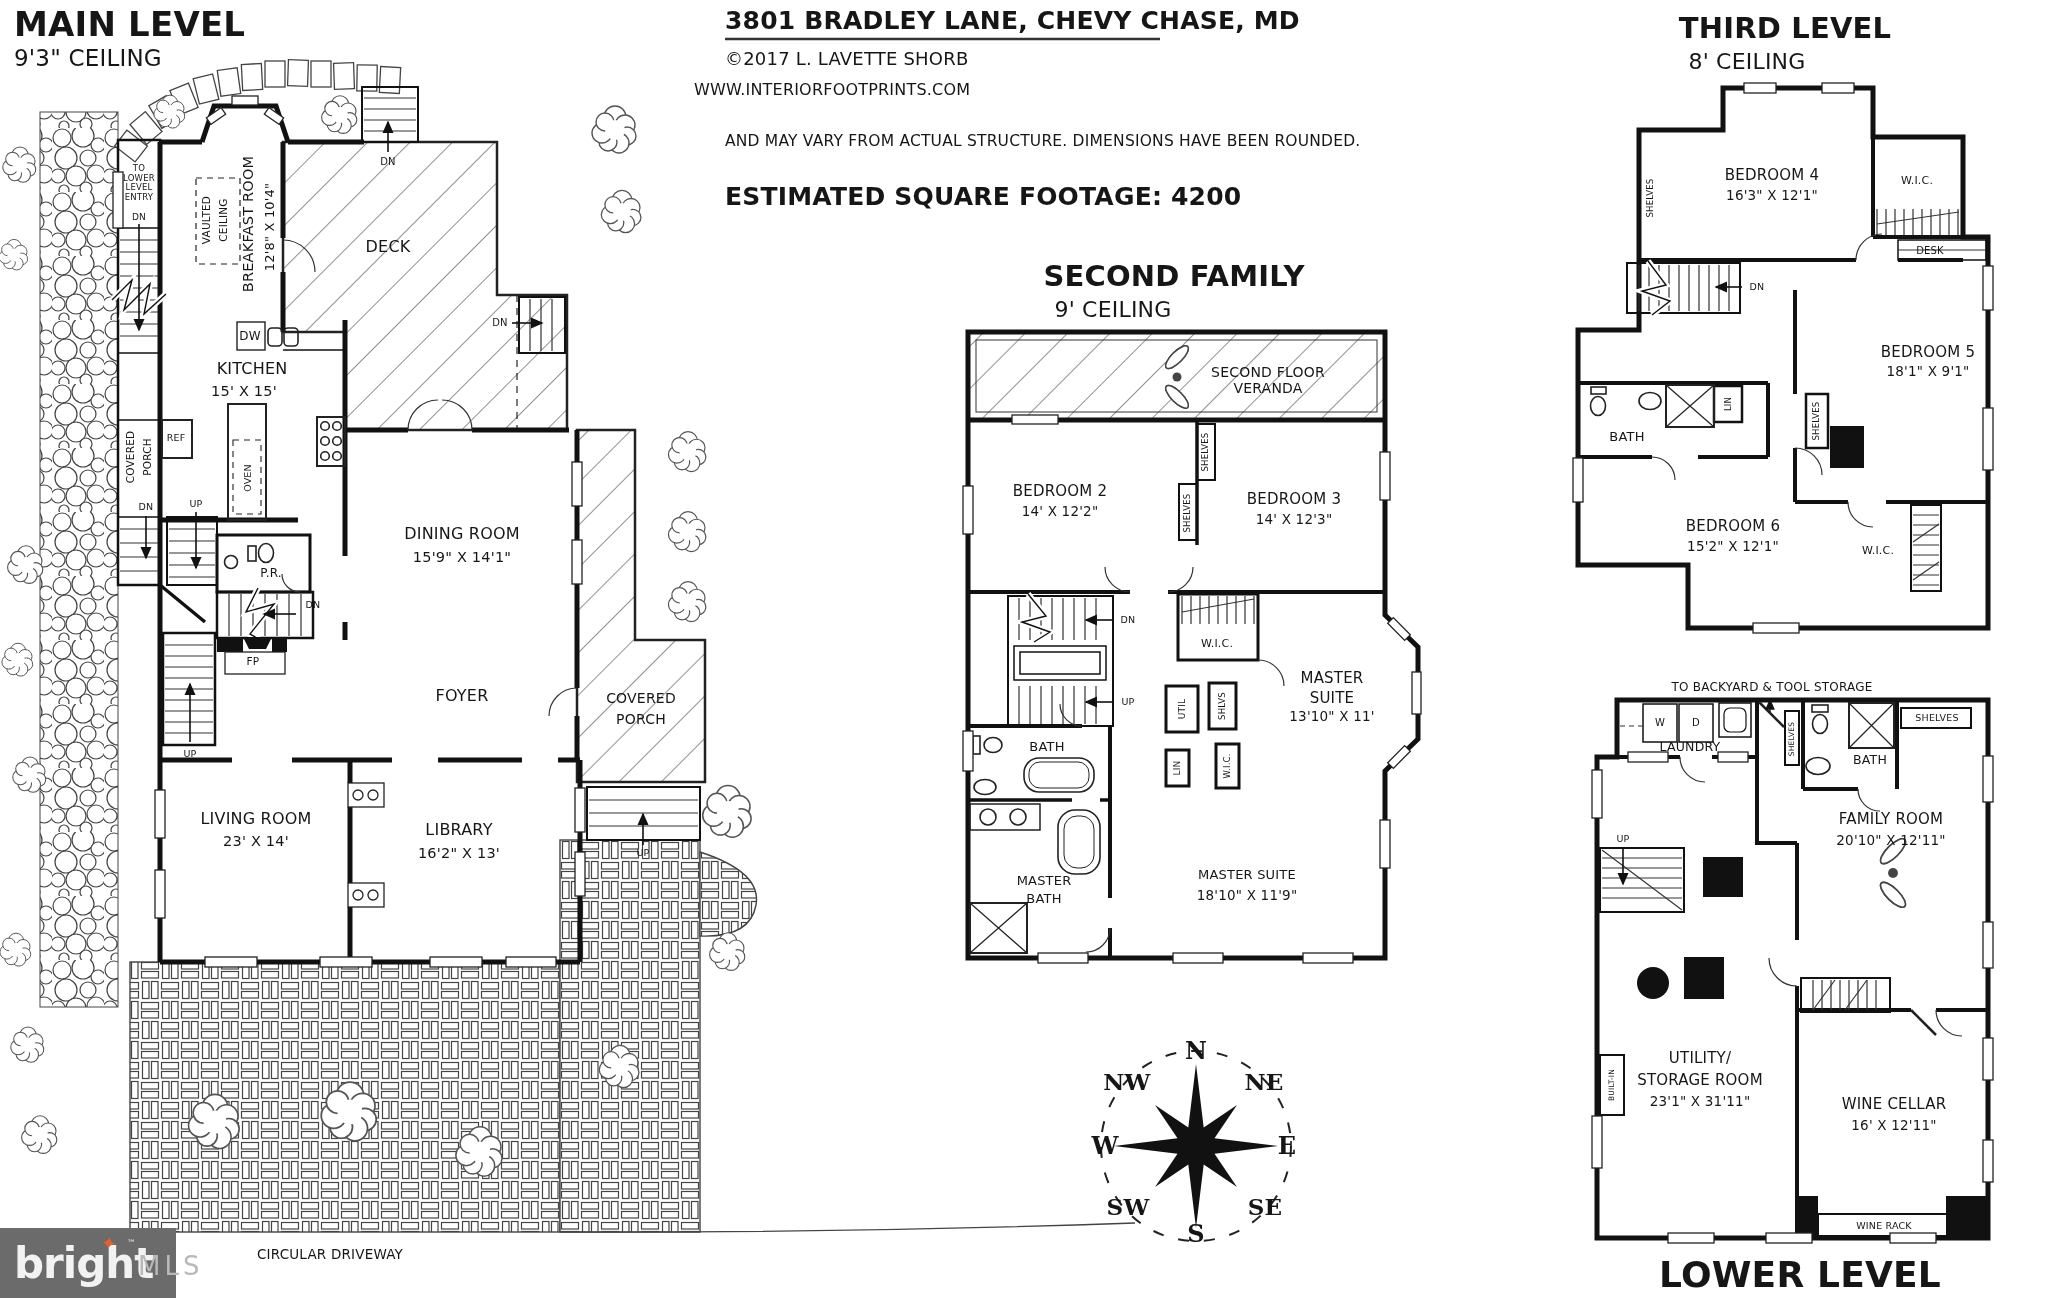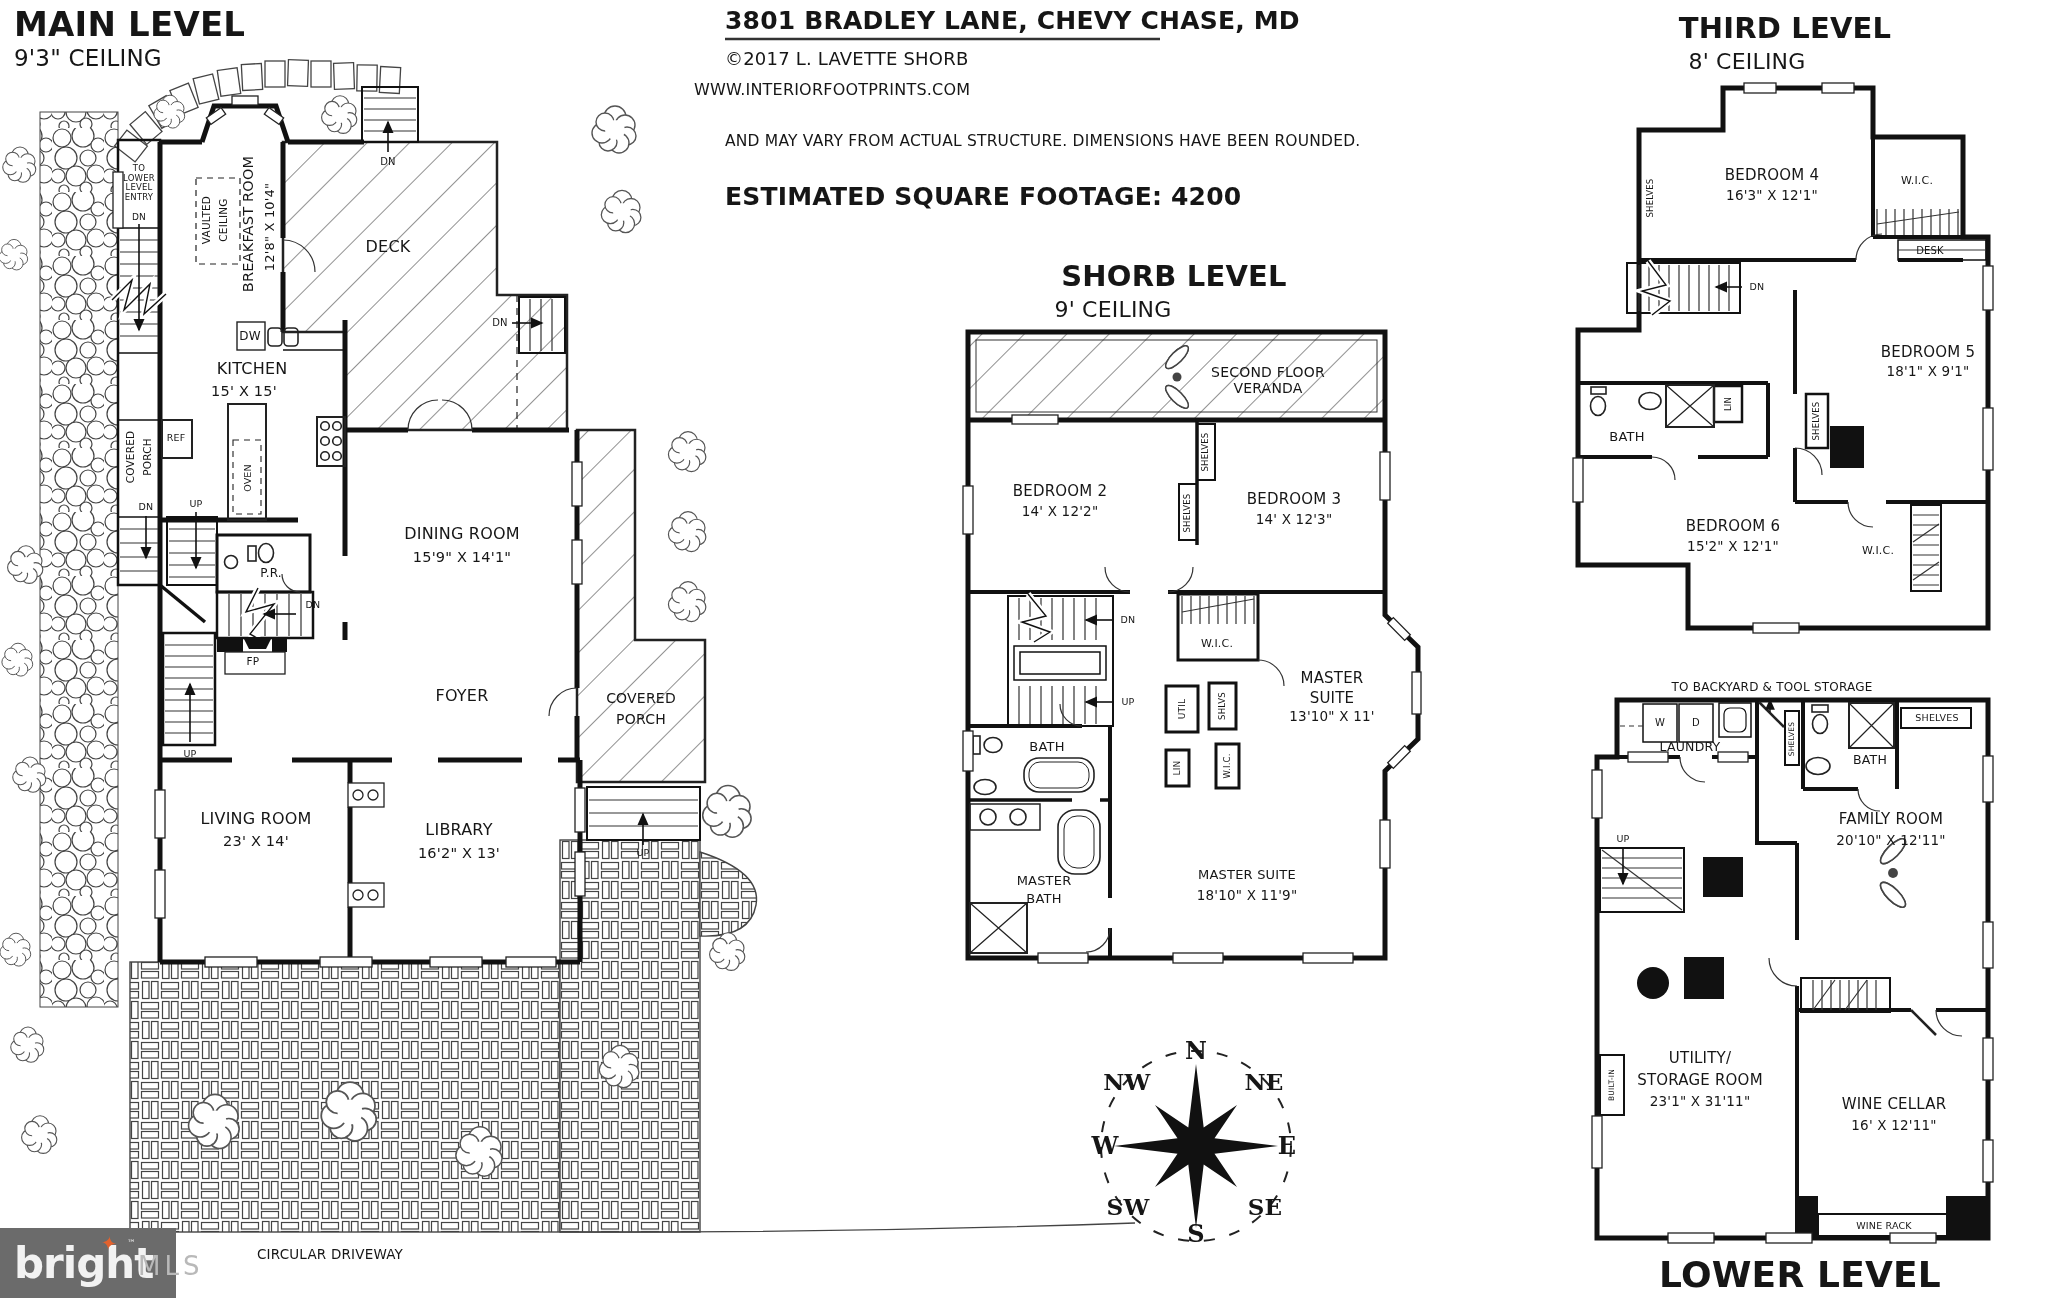--- a/index.html
+++ b/index.html
@@ -529,21 +529,21 @@
   <span class="lbl" style="left:641px;top:699px;font-size:14px;">COVERED</span>
   <span class="lbl" style="left:641px;top:720px;font-size:14px;">PORCH</span>
   <span class="lbl" style="left:256px;top:819px;font-size:16px;">LIVING ROOM</span>
   <span class="lbl" style="left:256px;top:841px;font-size:14.5px;">23' X 14'</span>
   <span class="lbl" style="left:459px;top:830px;font-size:16px;">LIBRARY</span>
   <span class="lbl" style="left:459px;top:853px;font-size:14.5px;">16'2" X 13'</span>
   <span class="lbl" style="left:190px;top:754px;font-size:9.5px;">UP</span>
   <span class="lbl" style="left:643px;top:853px;font-size:9.5px;">UP</span>
   <span class="lbl" style="left:330px;top:1255px;font-size:13.5px;">CIRCULAR DRIVEWAY</span>
 
-  <span class="lbl b" style="left:1174px;top:276px;font-size:29px;">SHORB LEVEL</span>
+  <span class="lbl b" style="left:1174px;top:276px;font-size:29px;">SECOND FAMILY</span>
   <span class="lbl" style="left:1113px;top:310px;font-size:22px;">9' CEILING</span>
   <span class="lbl wrap" style="left:1268px;top:381px;width:170px;font-size:14px;">SECOND FLOOR VERANDA</span>
   <span class="lbl" style="left:1060px;top:491px;font-size:15px;">BEDROOM 2</span>
   <span class="lbl" style="left:1060px;top:512px;font-size:13.5px;">14' X 12'2"</span>
   <span class="lbl" style="left:1294px;top:499px;font-size:15px;">BEDROOM 3</span>
   <span class="lbl" style="left:1294px;top:520px;font-size:13.5px;">14' X 12'3"</span>
   <span class="lbl v" style="left:1206px;top:452px;font-size:8.5px;">SHELVES</span>
   <span class="lbl v" style="left:1188px;top:513px;font-size:8.5px;">SHELVES</span>
   <span class="lbl" style="left:1128px;top:620px;font-size:9.5px;">DN</span>
   <span class="lbl" style="left:1128px;top:702px;font-size:9.5px;">UP</span>

